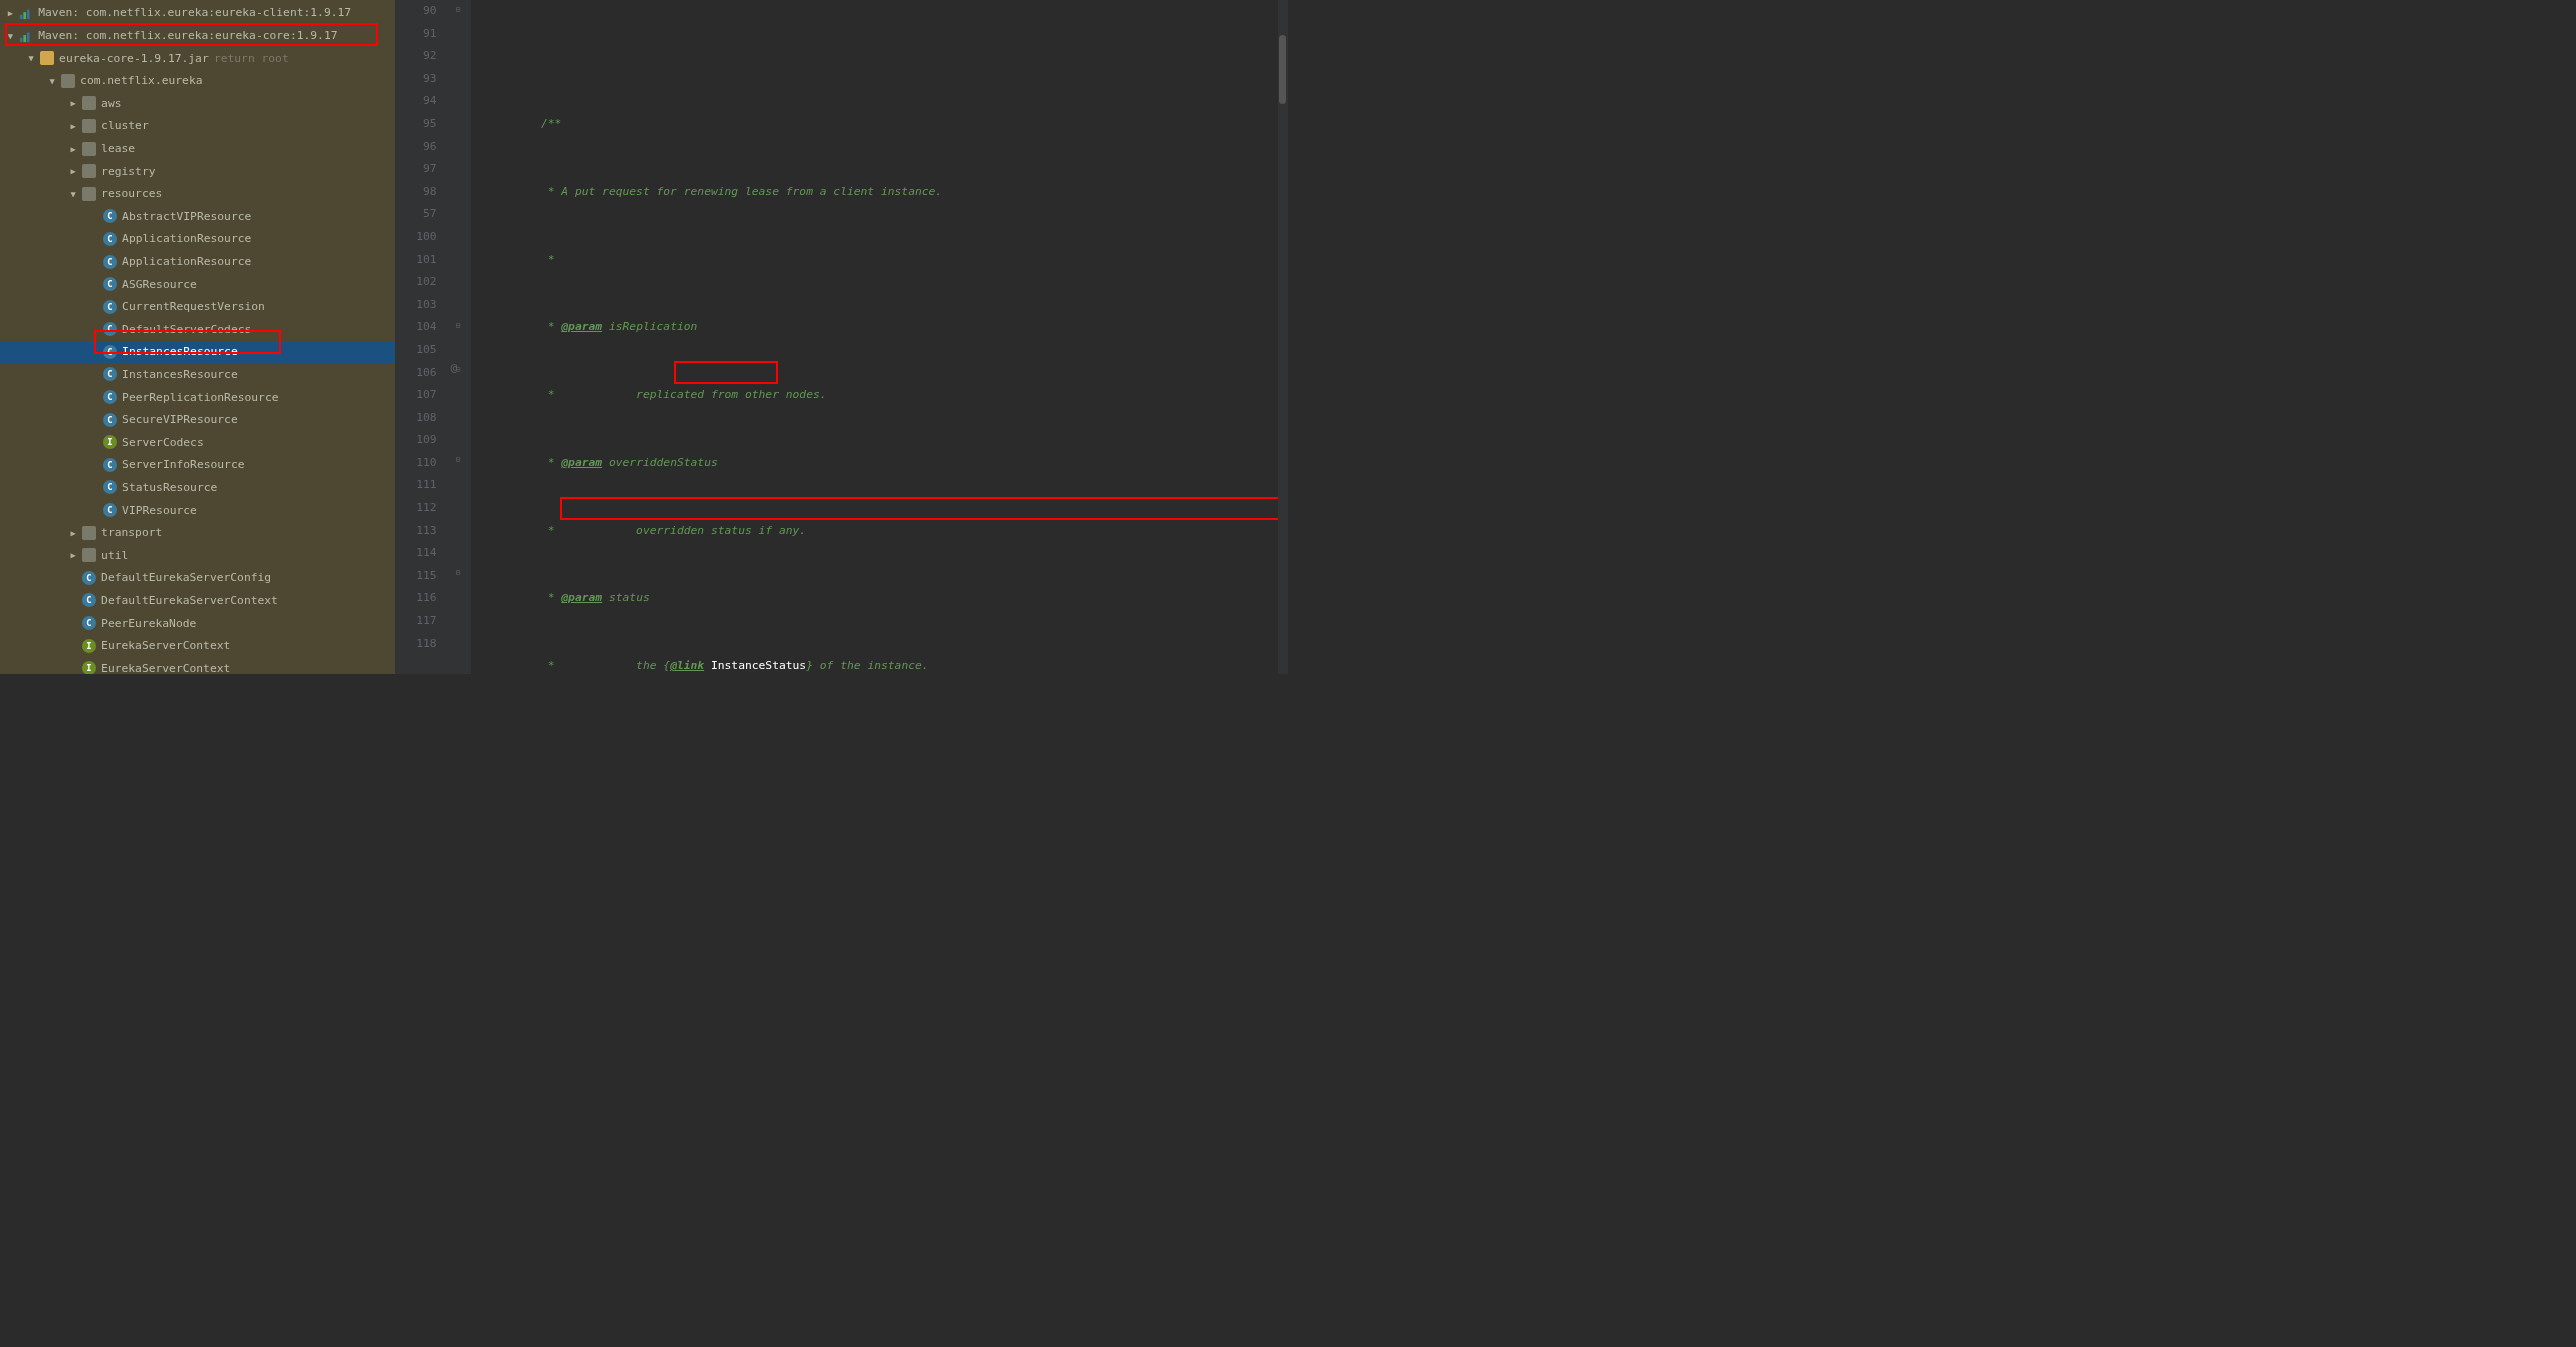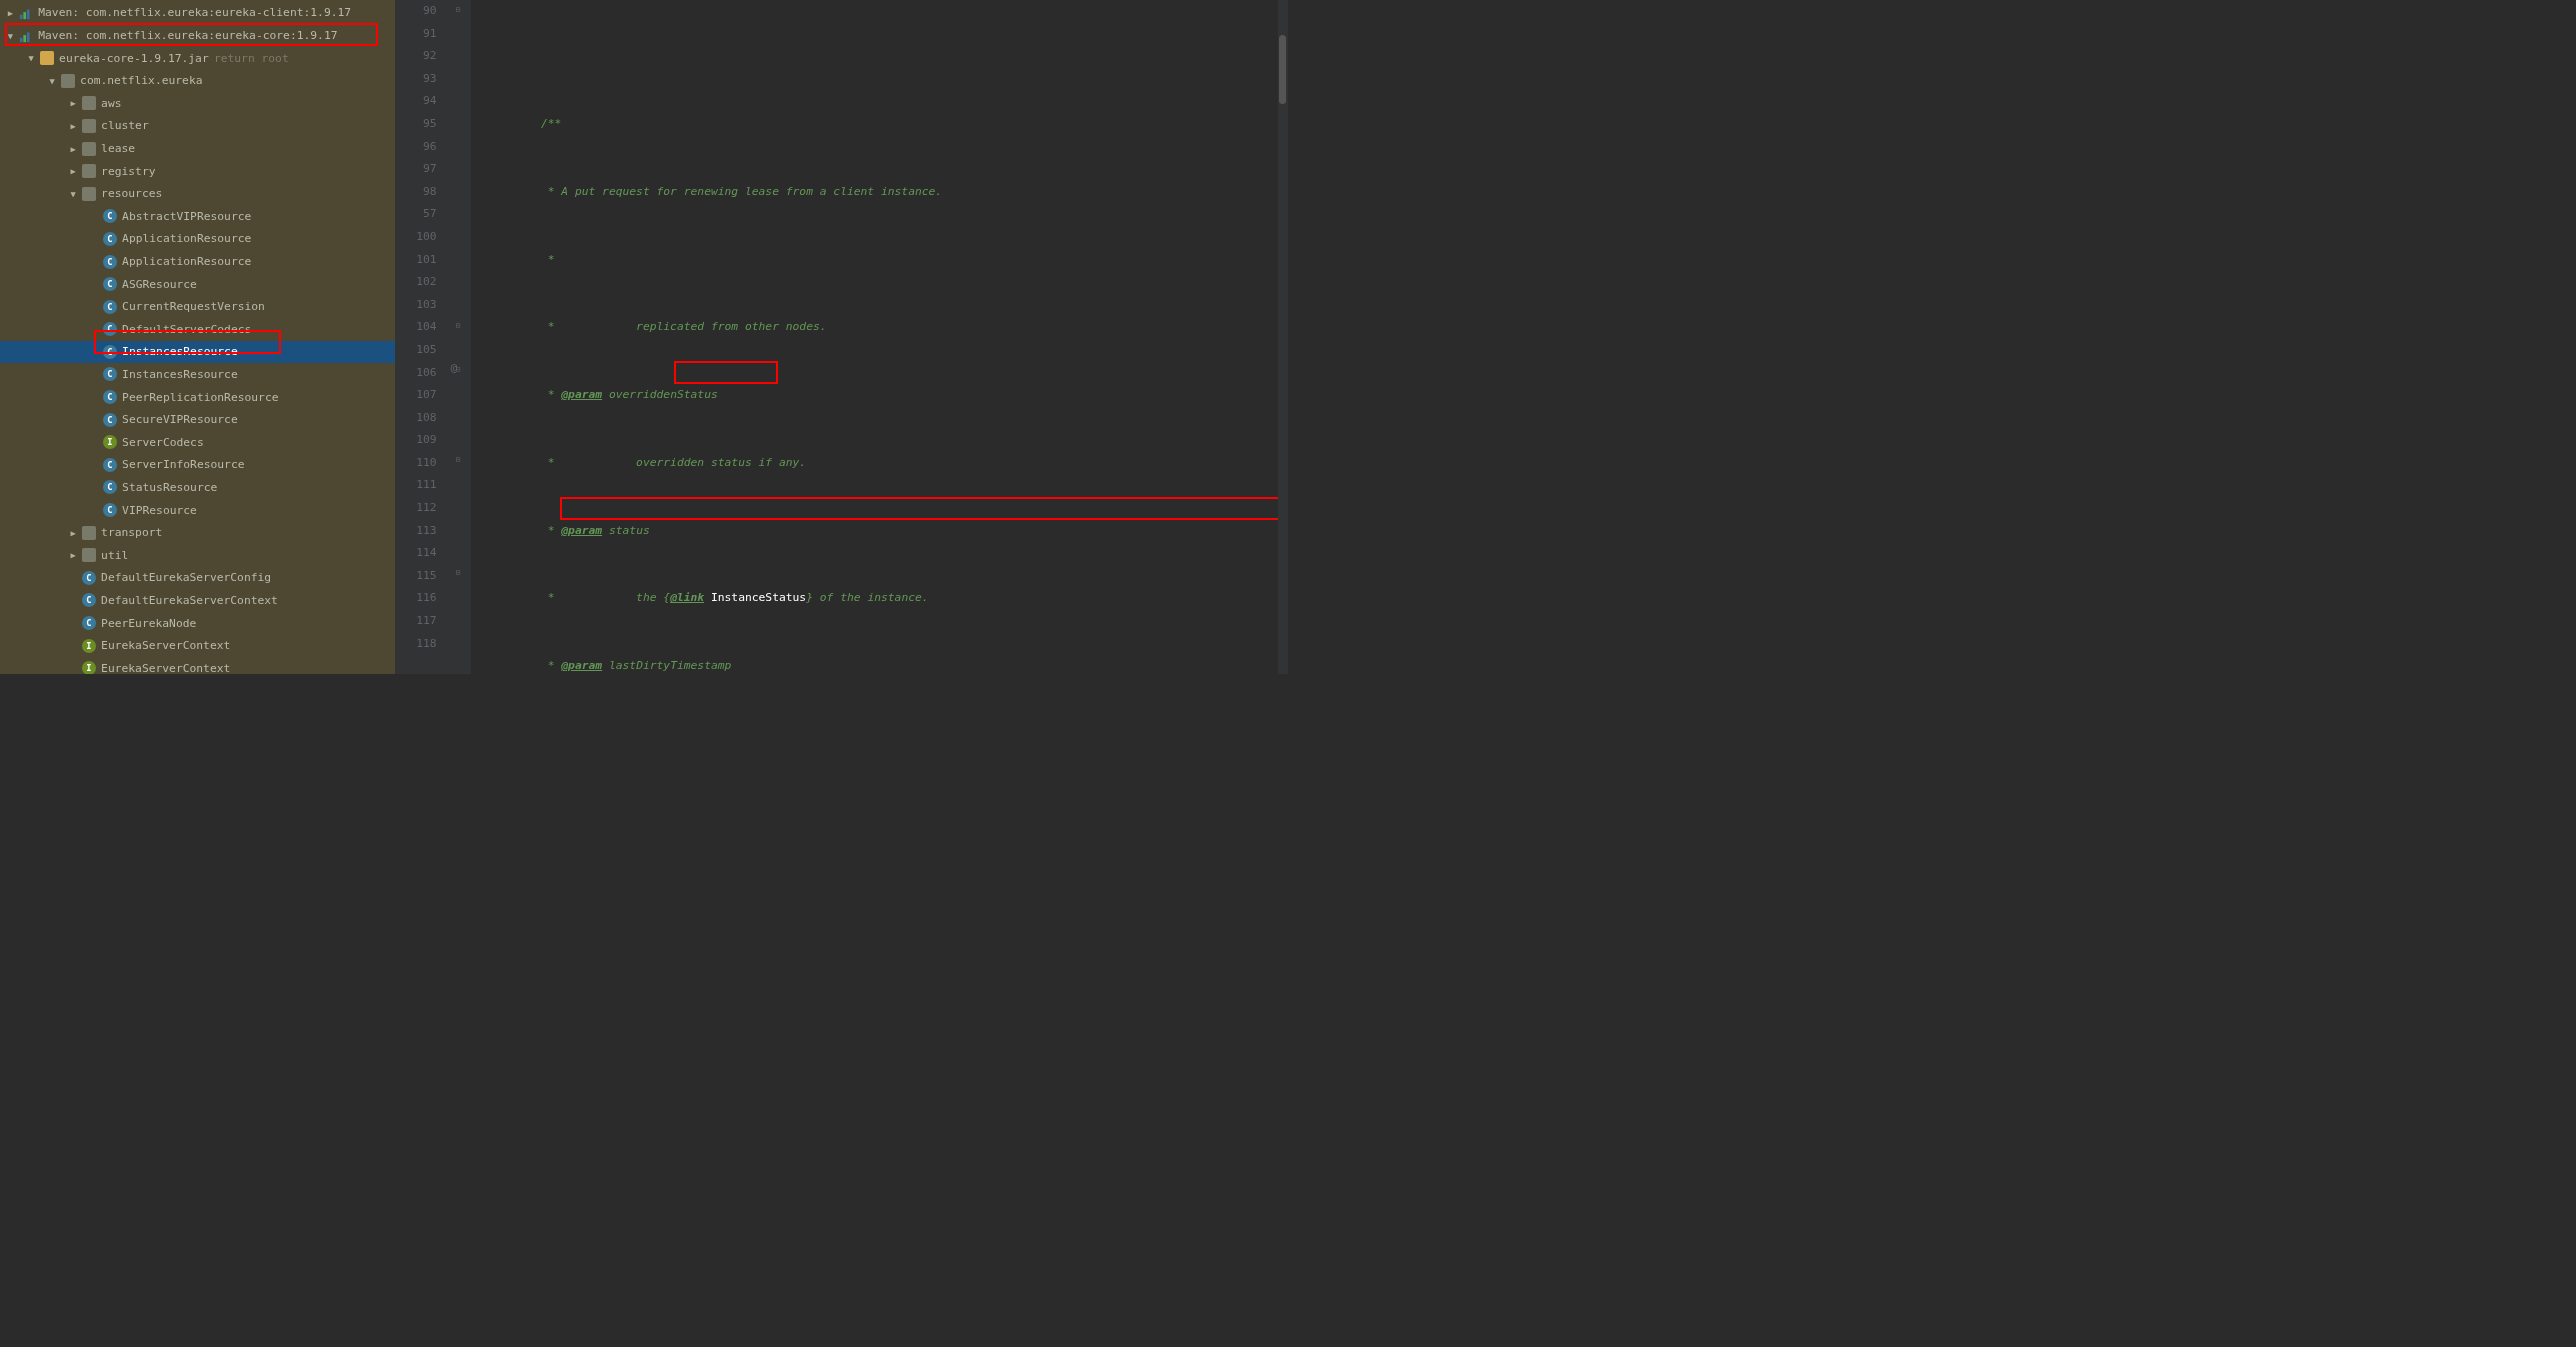--- a/index.html
+++ b/index.html
@@ -361,20 +361,21 @@
     <span class="fold" style="top:455px;">⊟</span>
     <span class="fold" style="top:568px;">⊟</span>
   </div>
   <div class="code">
     <div class="red-box" style="top:361px; left:203px; width:104px; height:22.6px;"></div>
     <div class="red-box" style="top:497px; left:89px; width:721px; height:22.6px;"></div>
 
     <div class="line"><span class="c-cmt">         /**</span></div>
     <div class="line"><span class="c-cmt">          * A put request for renewing lease from a client instance.</span></div>
     <div class="line"><span class="c-cmt">          *</span></div>
+    <div class="line"><span class="c-cmt">          * </span><span class="c-tag">@param</span><span class="c-cmt"> isReplication</span></div>
     <div class="line"><span class="c-cmt">          *            replicated from other nodes.</span></div>
     <div class="line"><span class="c-cmt">          * </span><span class="c-tag">@param</span><span class="c-cmt"> overriddenStatus</span></div>
     <div class="line"><span class="c-cmt">          *            overridden status if any.</span></div>
     <div class="line"><span class="c-cmt">          * </span><span class="c-tag">@param</span><span class="c-cmt"> status</span></div>
     <div class="line"><span class="c-cmt">          *            the {</span><span class="c-tag">@link</span><span class="c-cmt"> </span><span class="c-white">InstanceStatus</span><span class="c-cmt">} of the instance.</span></div>
     <div class="line"><span class="c-cmt">          * </span><span class="c-tag">@param</span><span class="c-cmt"> lastDirtyTimestamp</span></div>
     <div class="line"><span class="c-cmt">          *            last timestamp when this instance information was updated.</span></div>
     <div class="line"><span class="c-cmt">          * </span><span class="c-tag">@return</span><span class="c-cmt"> response indicating whether the operation was a success or</span></div>
     <div class="line"><span class="c-cmt">          *         failure.</span></div>
     <div class="line"><span class="c-cmt">          */</span></div>

